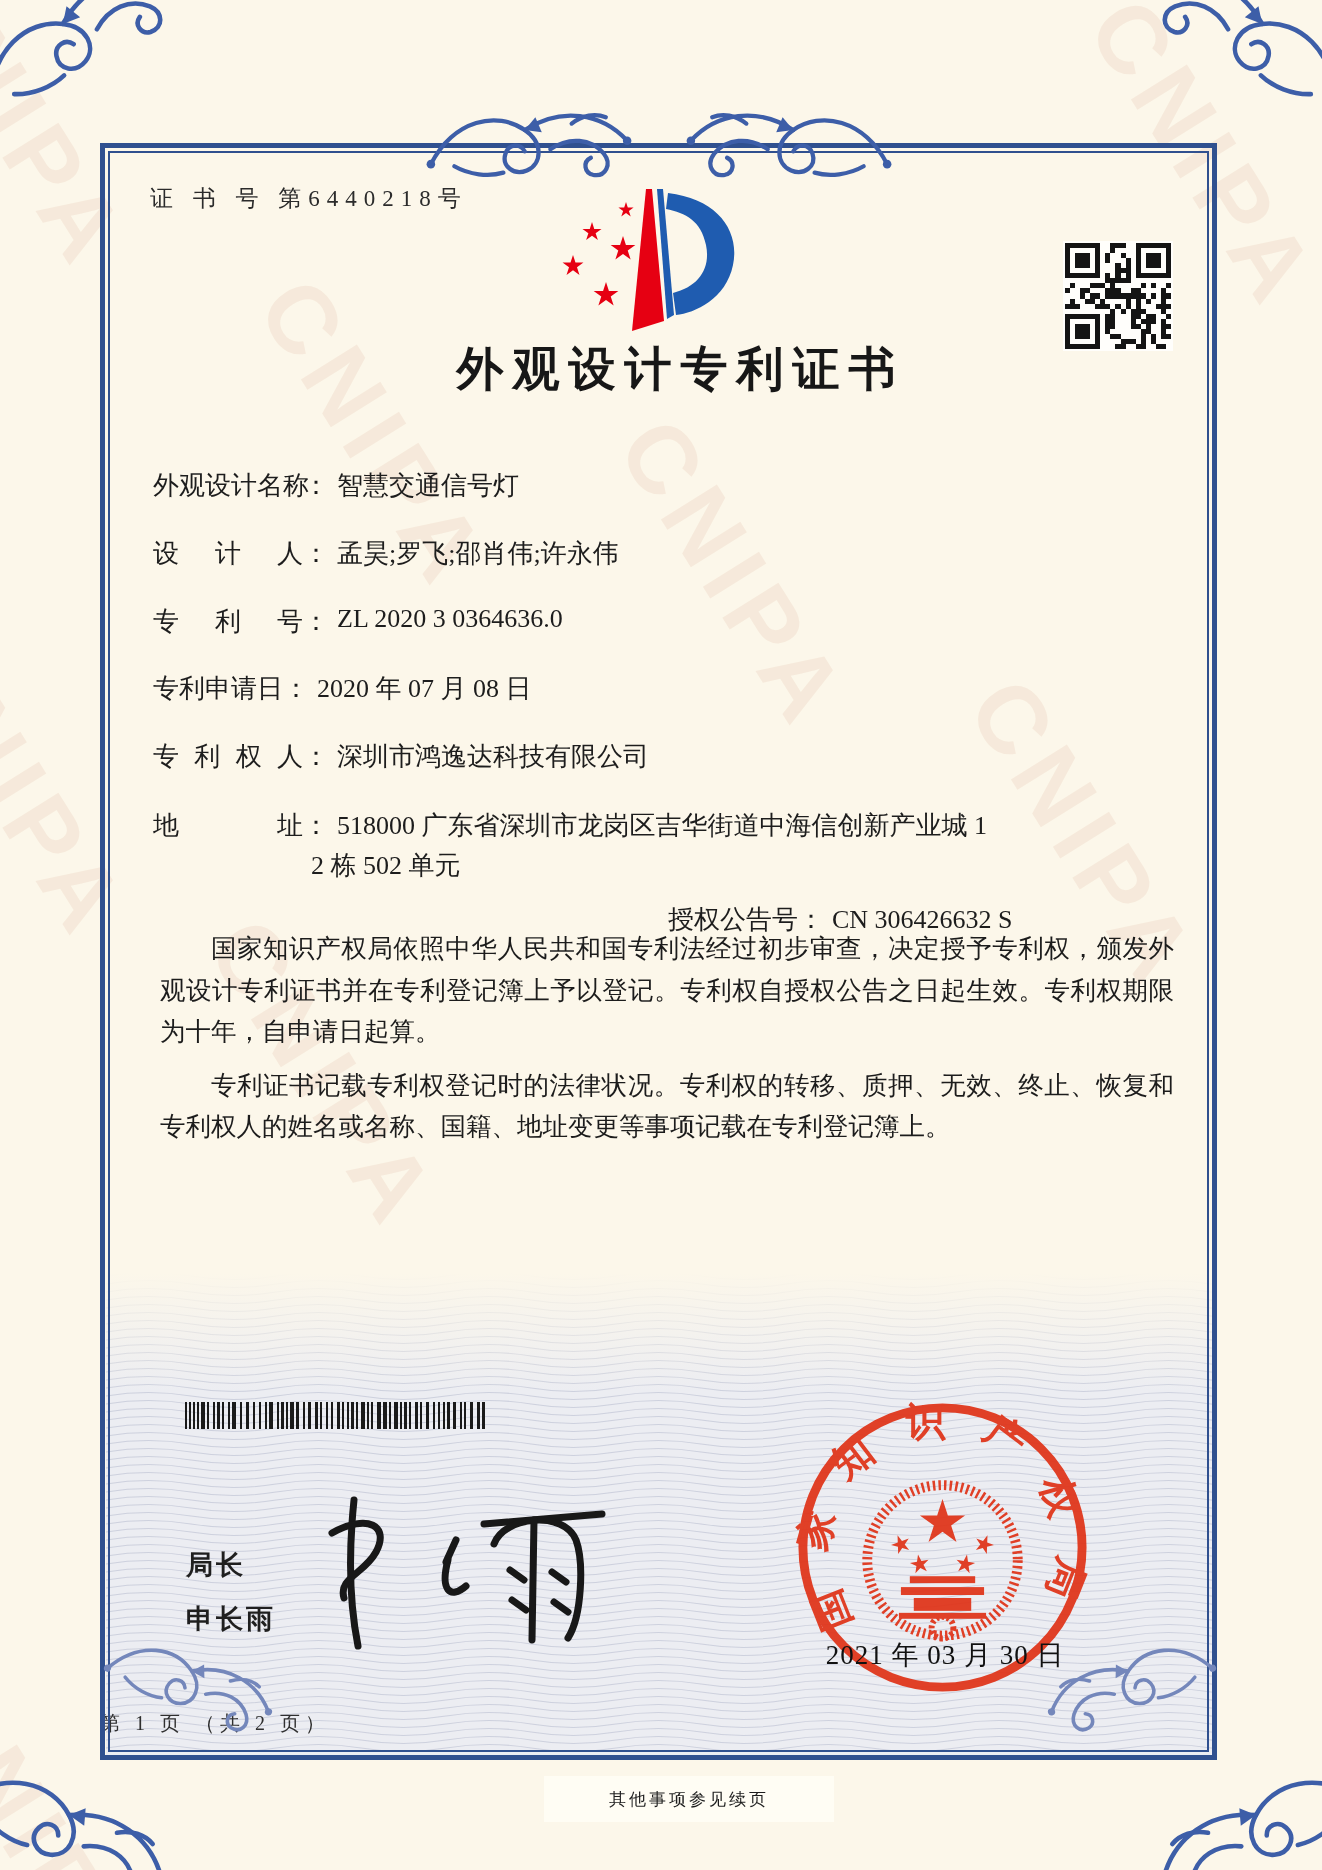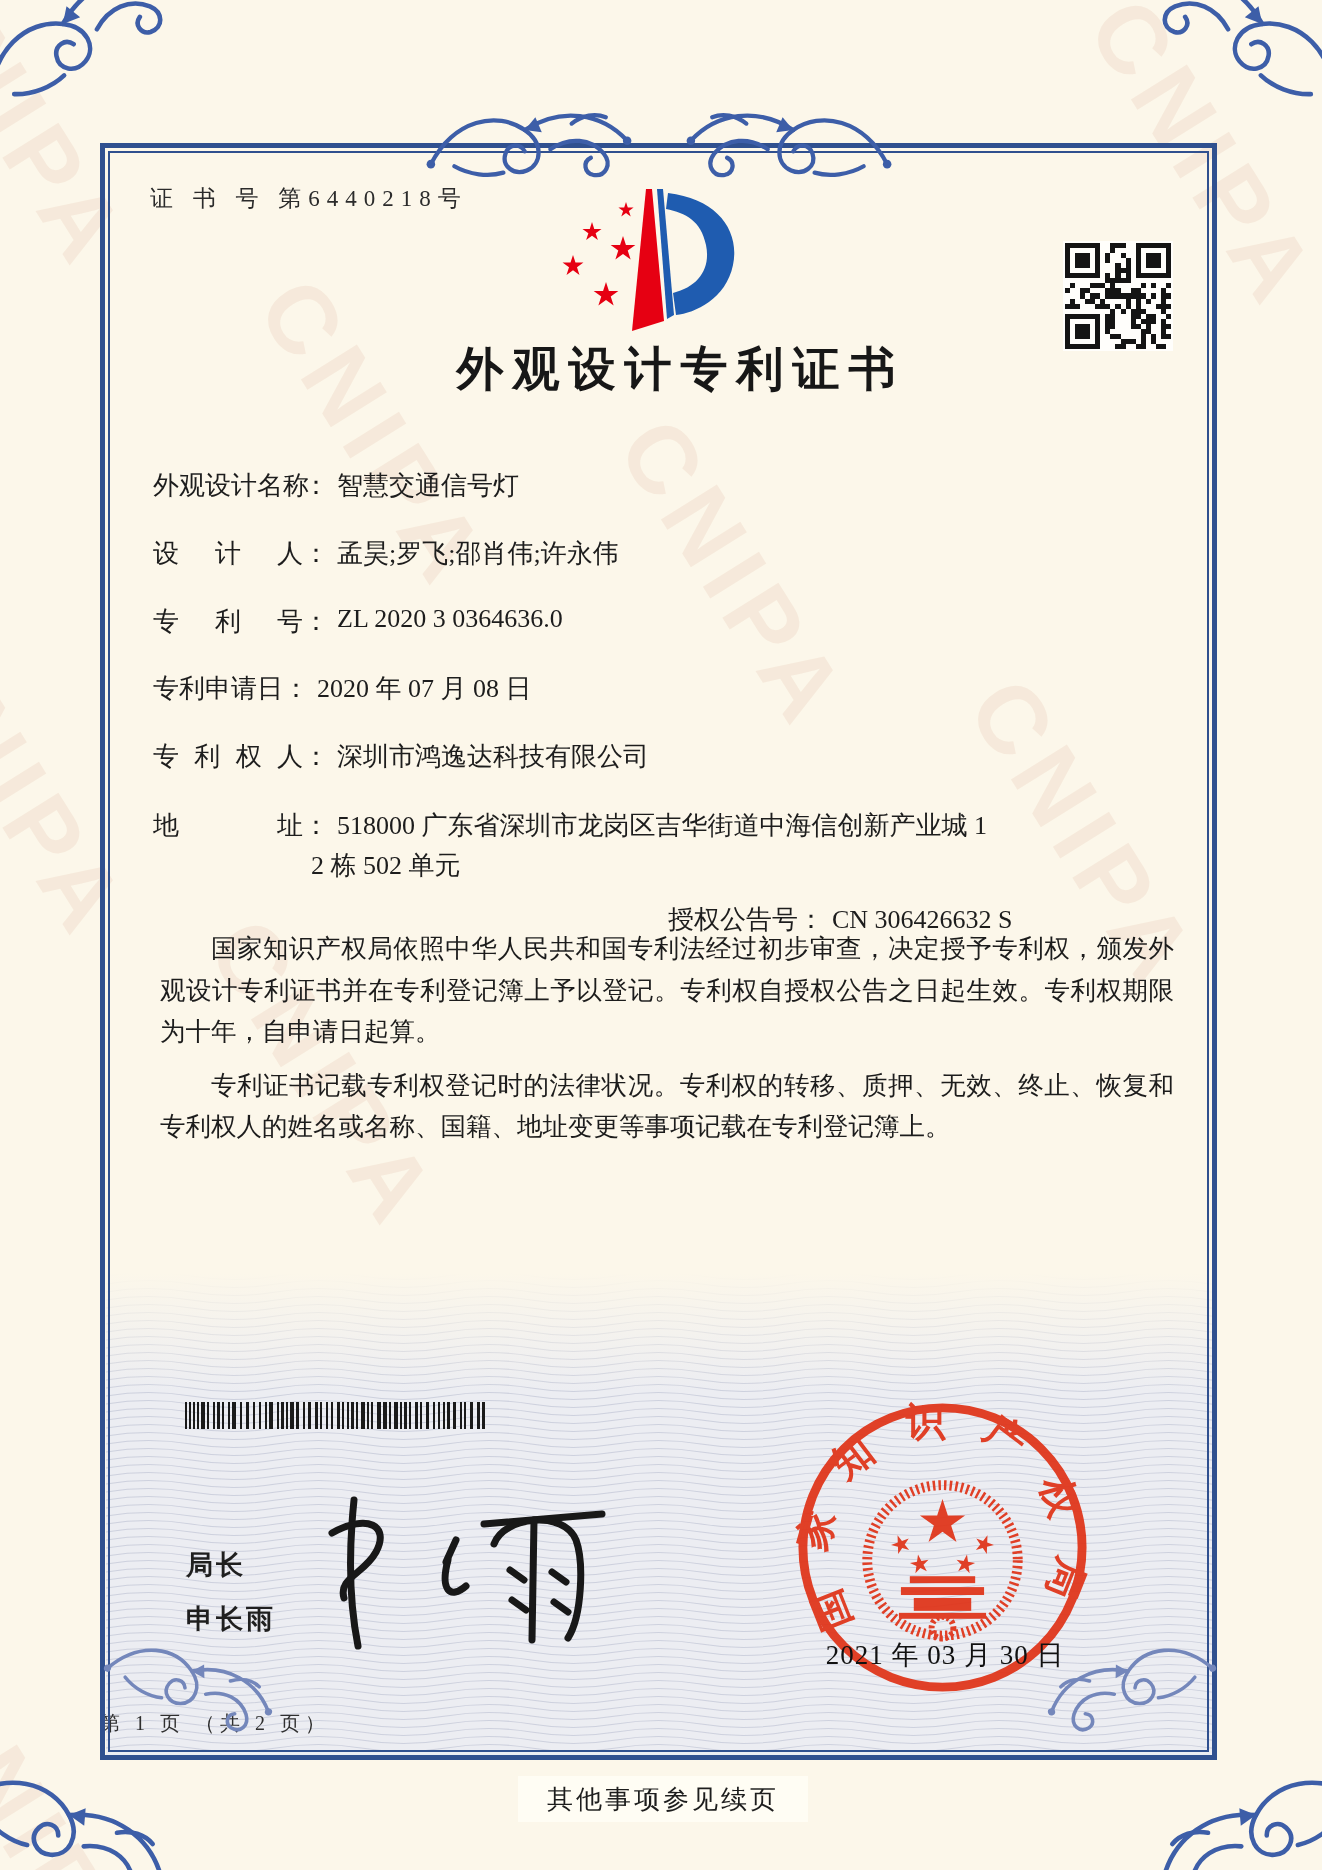--- a/index.html
+++ b/index.html
@@ -90,23 +90,23 @@
   .seal{position:absolute;left:794px;top:1399px;width:297px;height:297px;z-index:4;opacity:.93;}
   .seal-date{
     position:absolute;left:805px;top:1637px;width:280px;z-index:4;
     text-align:center;font-size:27px;color:#111;letter-spacing:1px;white-space:nowrap;
   }
   .page-info{
     position:absolute;left:100px;top:1710px;width:1117px;z-index:4;
     text-align:left;font-size:20px;color:#2f2f2f;letter-spacing:5px;
   }
   .note-strip{
-    position:absolute;left:518px;top:1776px;width:290px;height:46px;z-index:3;
+    position:absolute;left:544px;top:1776px;width:290px;height:46px;z-index:3;
     background:#fffdf4;display:flex;align-items:center;justify-content:center;
-    font-size:26px;color:#1d1d1d;letter-spacing:3px;
+    font-size:17px;color:#1d1d1d;letter-spacing:3px;
   }
 </style>
 </head>
 <body>
 
 <div id="page">
 
   <svg width="0" height="0" style="position:absolute">
     <defs>
       <symbol id="flourish" viewBox="0 0 200 90">

